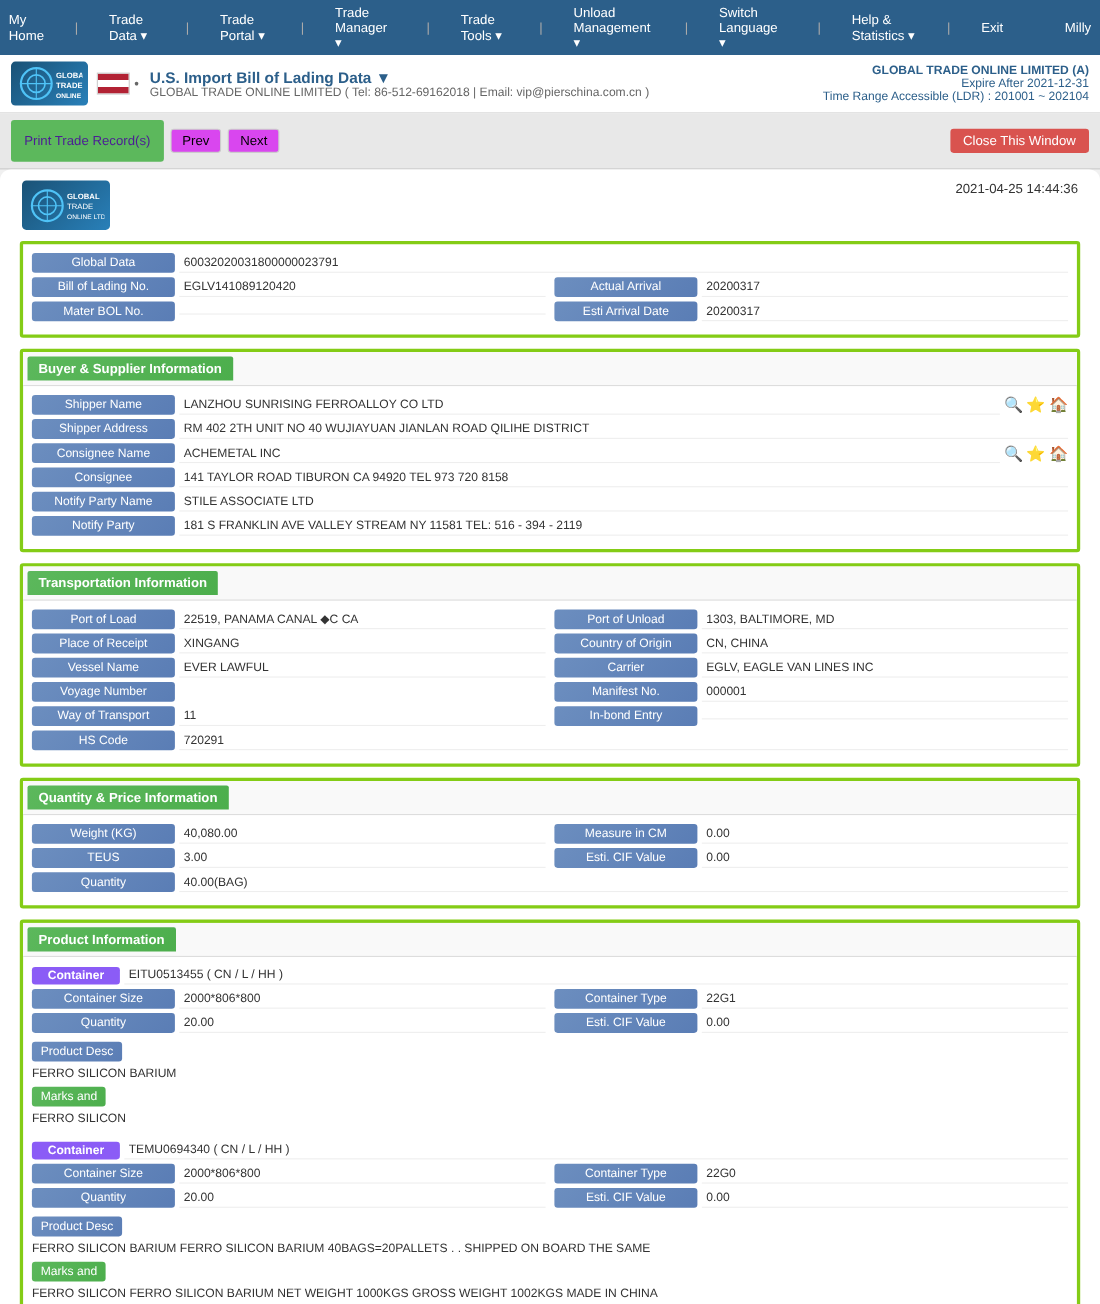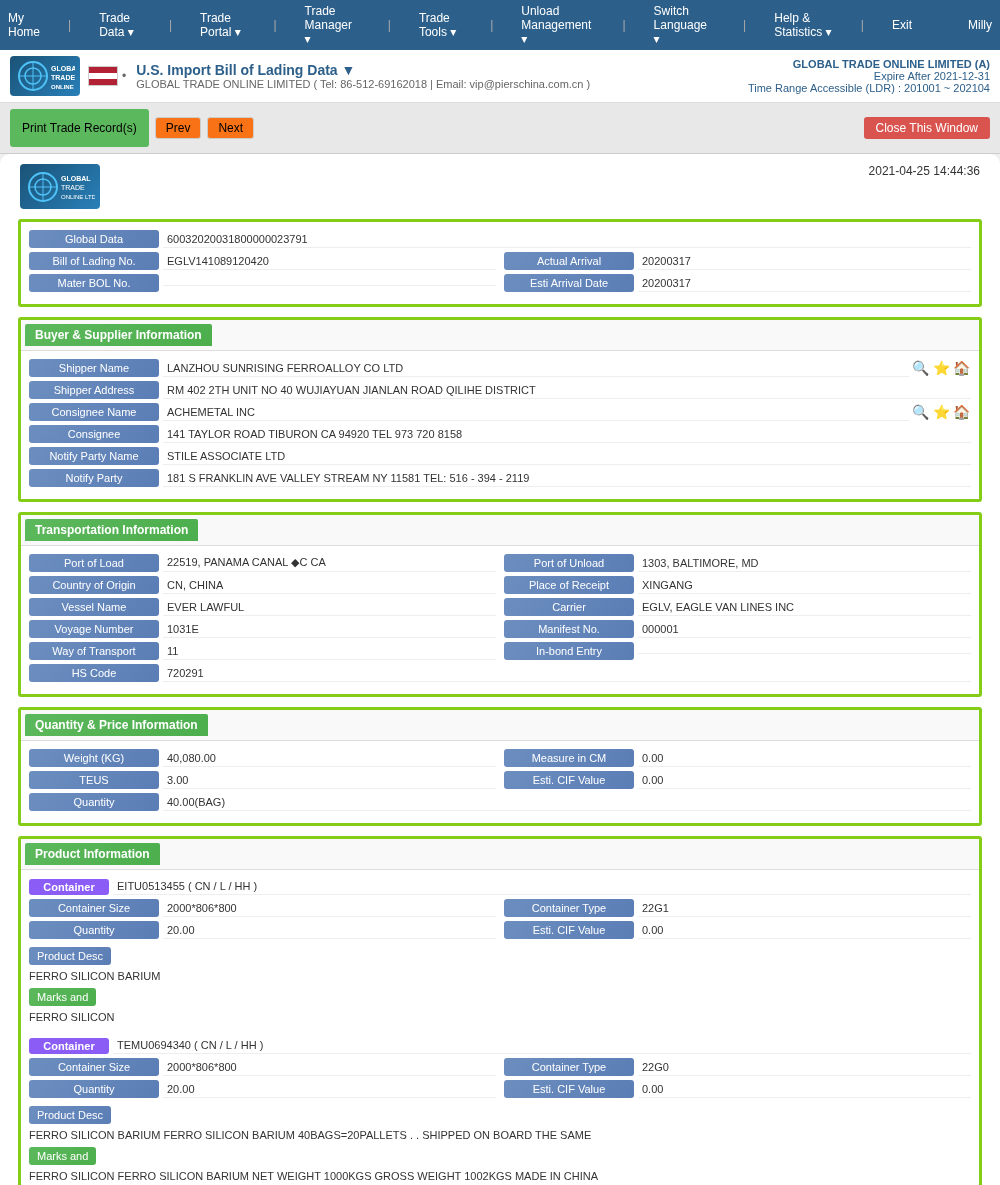--- a/index.html
+++ b/index.html
@@ -17,22 +17,22 @@
     .flag { width: 30px; height: 20px; background: linear-gradient(180deg, #b22234 33%, white 33%, white 66%, #b22234 66%); border: 1px solid #ccc; }
     .header-title { flex: 1; margin-left: 10px; }
     .header-title h2 { font-size: 14px; color: #2c5f8a; font-weight: bold; }
     .header-title p { font-size: 11px; color: #666; }
     .header-right { text-align: right; font-size: 11px; color: #2c5f8a; }
     .header-right .company { font-weight: bold; color: #2c5f8a; }
     .header-right .expire { color: #2c5f8a; }
     
     
     .toolbar { background: #e8e8e8; padding: 6px 10px; display: flex; align-items: center; gap: 6px; border-bottom: 1px solid #ccc; }
-    .btn-print { background: #5cb85c; color: #000000; border: none; padding: 12px 12px; cursor: pointer; border-radius: 3px; font-size: 12px; }
-    .btn-nav { background: #f97316; border: 1px solid #ccc; padding: 3px 10px; cursor: pointer; border-radius: 3px; font-size: 12px; }
+    .btn-print { background: #5cb85c; color: #4c1d95; border: none; padding: 12px 12px; cursor: pointer; border-radius: 3px; font-size: 12px; }
+    .btn-nav { background: #d946ef; border: 1px solid #ccc; padding: 3px 10px; cursor: pointer; border-radius: 3px; font-size: 12px; }
     .btn-close { background: #d9534f; color: white; border: none; padding: 4px 12px; cursor: pointer; border-radius: 3px; font-size: 12px; margin-left: auto; }
     
     
     .content { background: white; margin: 0; padding: 10px; border-radius: 10px; }
     
     
     .record-header { display: flex; justify-content: space-between; align-items: flex-start; margin-bottom: 10px; padding: 0 10px; }
     .record-logo { width: 80px; height: 45px; background: linear-gradient(135deg, #1a5276, #2980b9); border-radius: 4px; display: flex; align-items: center; justify-content: center; color: white; font-size: 8px; }
     
     
@@ -242,50 +242,49 @@
         <div class="col">
           <div class="field-row">
             <div class="field-label">Port of Unload</div>
             <div class="field-value">1303, BALTIMORE, MD</div>
           </div>
         </div>
       </div>
       <div class="two-col">
         <div class="col">
           <div class="field-row">
+            <div class="field-label">Place of Receipt</div>
+            <div class="field-value">XINGANG</div>
+          </div>
+        </div>
+        <div class="col">
+          <div class="field-row">
             <div class="field-label">Country of Origin</div>
             <div class="field-value">CN, CHINA</div>
           </div>
         </div>
-        <div class="col">
-          <div class="field-row">
-            <div class="field-label">Place of Receipt</div>
-            <div class="field-value">XINGANG</div>
-          </div>
-        </div>
       </div>
       <div class="two-col">
         <div class="col">
           <div class="field-row">
             <div class="field-label">Vessel Name</div>
             <div class="field-value">EVER LAWFUL</div>
           </div>
         </div>
         <div class="col">
           <div class="field-row">
             <div class="field-label">Carrier</div>
             <div class="field-value">EGLV, EAGLE VAN LINES INC</div>
           </div>
         </div>
       </div>
       <div class="two-col">
         <div class="col">
           <div class="field-row">
             <div class="field-label">Voyage Number</div>
-            <div class="field-value">1031E</div>
           </div>
         </div>
         <div class="col">
           <div class="field-row">
             <div class="field-label">Manifest No.</div>
             <div class="field-value">000001</div>
           </div>
         </div>
       </div>
       <div class="two-col">

